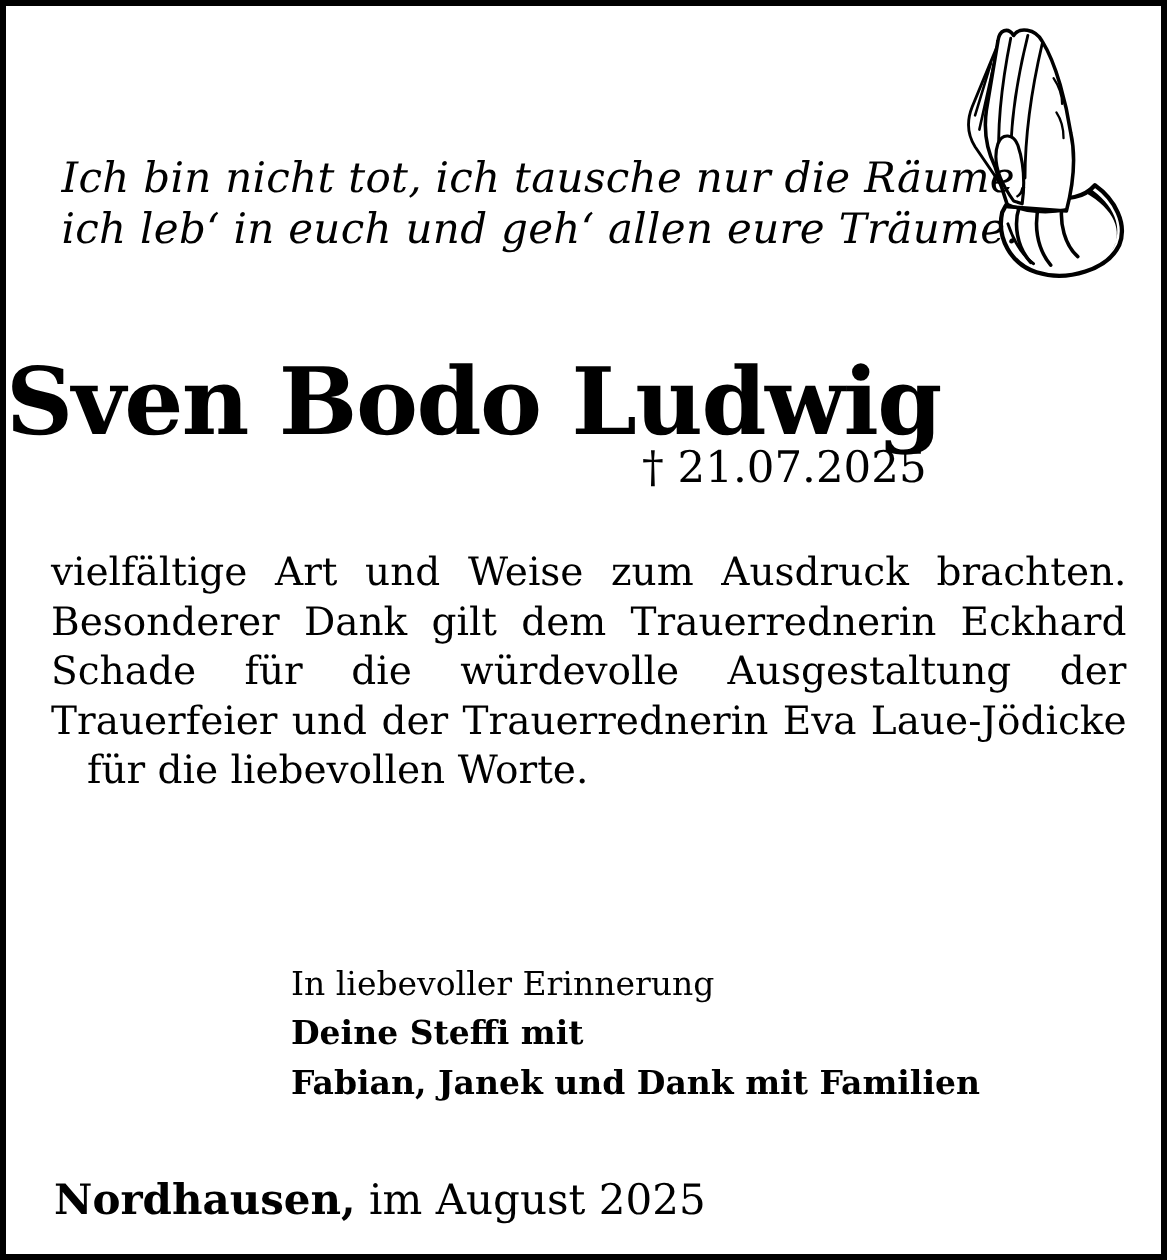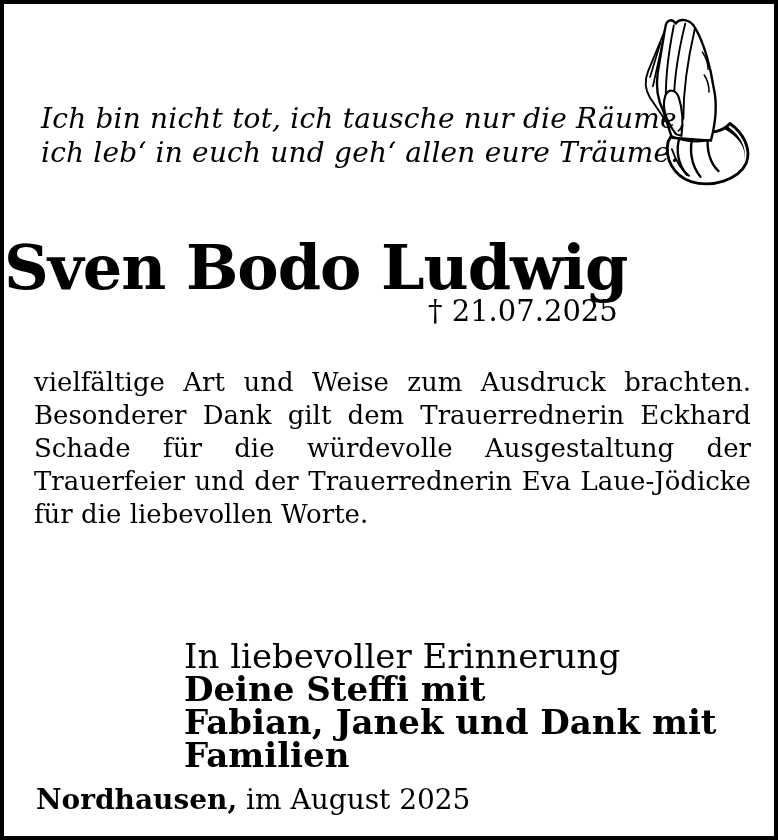--- a/index.html
+++ b/index.html
@@ -75,26 +75,27 @@
     font-size: 26px;
     line-height: 33px;
   }
   .pline {
     text-align: justify;
     text-align-last: justify;
     white-space: normal;
   }
   .pline.last {
     text-align-last: left;
+    margin-left: 24px;
   }
   .signature {
     position: absolute;
-    left: 180px;
+    left: 190px;
     top: 636px;
-    font-size: 34px;
+    font-size: 22px;
     line-height: 33px;
   }
   .signature .bold { font-weight: bold; }
   .footer {
     position: absolute;
     left: 32px;
     top: 779px;
     font-size: 28px;
     line-height: 34px;
   }

